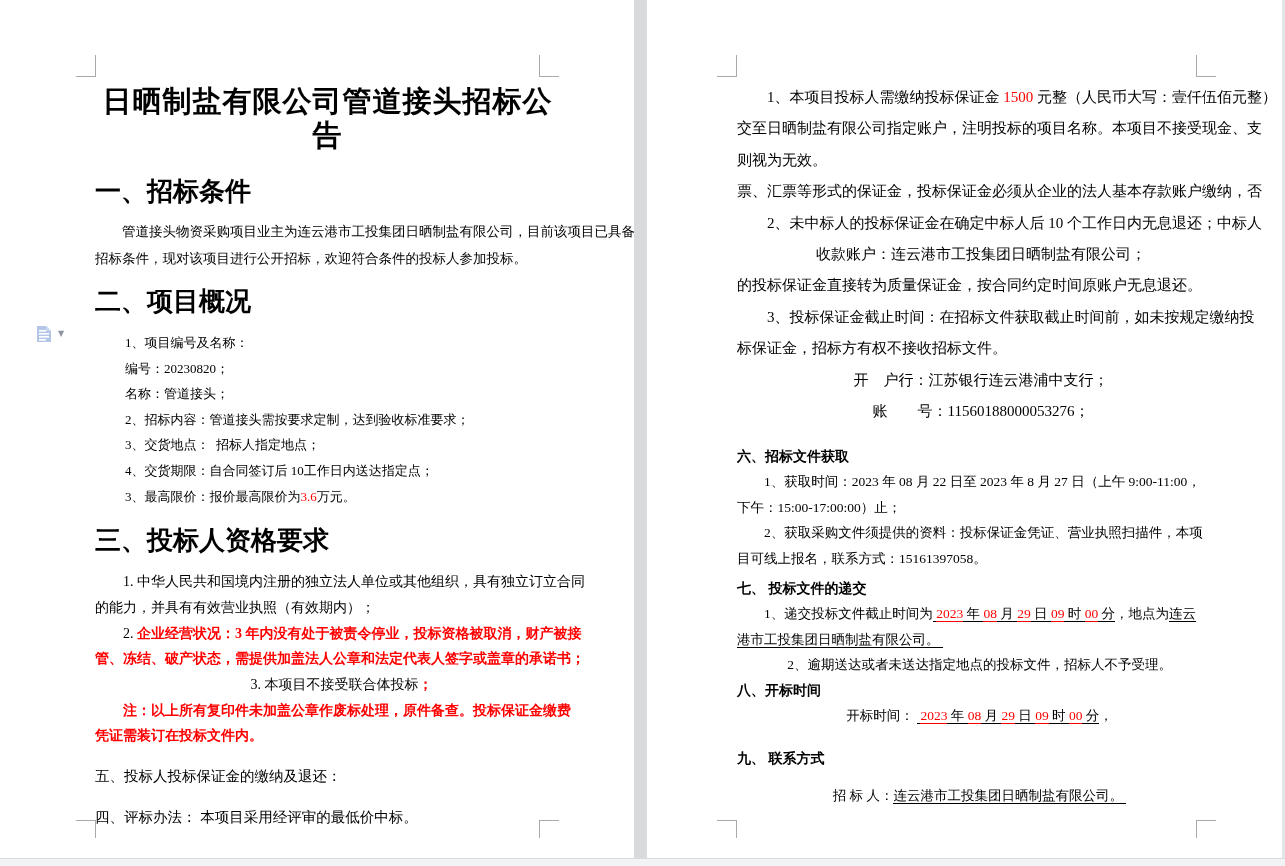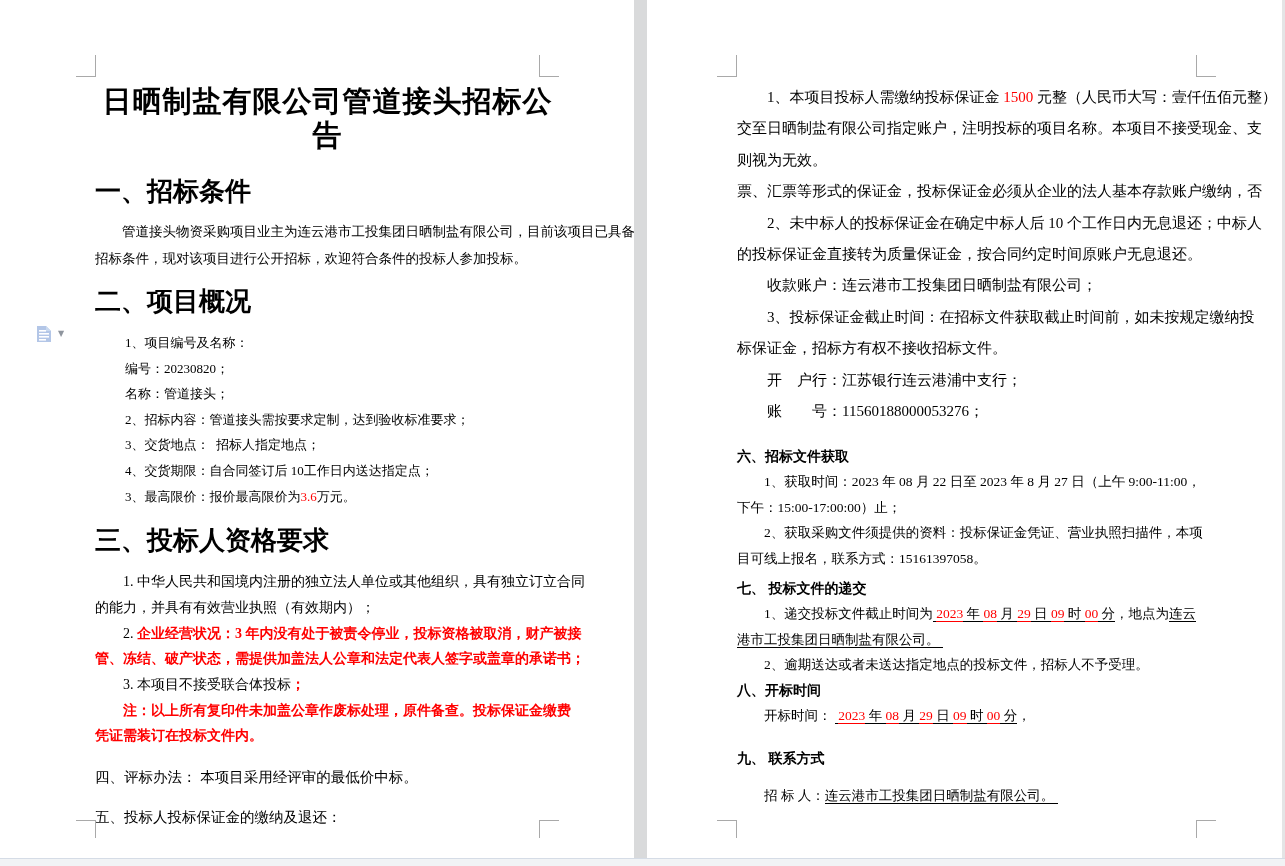--- a/index.html
+++ b/index.html
@@ -8,21 +8,21 @@
     font-family:"Liberation Serif","DejaVu Serif",serif;color:#000;
   }
   .page{position:absolute;top:0;box-sizing:border-box;height:710px;background:#fff;}
   .page-left{left:0;width:634px;padding:0 74px 0 95px;}
   .page-right{left:647px;width:636px;padding:0 88px 0 90px;}
   .page-gap{position:absolute;left:634px;top:0;width:13px;height:858px;background:#d9dadb;}
   .window-right-edge{position:absolute;right:0;top:0;width:3px;height:866px;background:#e4e5e6;}
   .bottom-strip{position:absolute;left:0;top:858px;width:1285px;height:8px;background:#f1f3f5;border-top:1px solid #d5dce6;box-sizing:border-box;}
 
   .line{white-space:pre;}
-  .ind{text-indent:2em;}
+  .ind{text-indent:2em;text-align:center;}
   .red{color:#ff0000;}
   .bold{font-weight:700;}
   .u{border-bottom:1px solid currentColor;}
 
   
   .doc-title{margin-top:84px;font-size:29px;line-height:34px;font-weight:700;text-align:center;letter-spacing:1px;}
   .sec-h{font-size:26px;line-height:24px;font-weight:700;}
   .h-s1{margin-top:28px;}
   .h-s2{margin-top:18px;}
   .h-s3{margin-top:20px;}
@@ -87,33 +87,33 @@
   <div class="s3-par">
     <div class="line ind"><span>1. 中华人民共和国境内注册的独立法人单位或其他组织，具有独立订立合同</span></div>
     <div class="line"><span>的能力，并具有有效营业执照（有效期内）；</span></div>
     <div class="line ind"><span>2. </span><span class="red bold">企业经营状况：3 年内没有处于被责令停业，投标资格被取消，财产被接</span></div>
     <div class="line"><span class="red bold">管、冻结、破产状态，需提供加盖法人公章和法定代表人签字或盖章的承诺书；</span></div>
     <div class="line ind"><span>3. 本项目不接受联合体投标</span><span class="red bold">；</span></div>
     <div class="line ind"><span class="red bold">注：以上所有复印件未加盖公章作废标处理，原件备查。投标保证金缴费</span></div>
     <div class="line"><span class="red bold">凭证需装订在投标文件内。</span></div>
   </div>
 
+  <div class="line s45 s5-line"><span>五、投标人投标保证金的缴纳及退还：</span></div>
   <div class="line s45 s4-line"><span>四、评标办法： 本项目采用经评审的最低价中标。</span></div>
-  <div class="line s45 s5-line"><span>五、投标人投标保证金的缴纳及退还：</span></div>
 </div>
 
 <div class="page page-right">
   <div class="p2-par">
     <div class="line ind"><span>1、本项目投标人需缴纳投标保证金 </span><span class="red">1500</span><span> 元整（人民币大写：壹仟伍佰元整）</span></div>
     <div class="line"><span>交至日晒制盐有限公司指定账户，注明投标的项目名称。本项目不接受现金、支</span></div>
     <div class="line"><span>则视为无效。</span></div>
     <div class="line"><span>票、汇票等形式的保证金，投标保证金必须从企业的法人基本存款账户缴纳，否</span></div>
     <div class="line ind"><span>2、未中标人的投标保证金在确定中标人后 10 个工作日内无息退还；中标人</span></div>
+    <div class="line ind"><span>收款账户：连云港市工投集团日晒制盐有限公司；</span></div>
     <div class="line"><span>的投标保证金直接转为质量保证金，按合同约定时间原账户无息退还。</span></div>
-    <div class="line ind"><span>收款账户：连云港市工投集团日晒制盐有限公司；</span></div>
     <div class="line ind"><span>3、投标保证金截止时间：在招标文件获取截止时间前，如未按规定缴纳投</span></div>
     <div class="line"><span>标保证金，招标方有权不接收招标文件。</span></div>
     <div class="line ind"><span>开　户行：江苏银行连云港浦中支行；</span></div>
     <div class="line ind"><span>账　　号：11560188000053276；</span></div>
   </div>
 
   <div class="sub-h h-s6">六、招标文件获取</div>
   <div class="sm-par">
     <div class="line ind"><span>1、获取时间：2023 年 08 月 22 日至 2023 年 8 月 27 日（上午 9:00-11:00，</span></div>
     <div class="line"><span>下午：15:00-17:00:00）止；</span></div>

